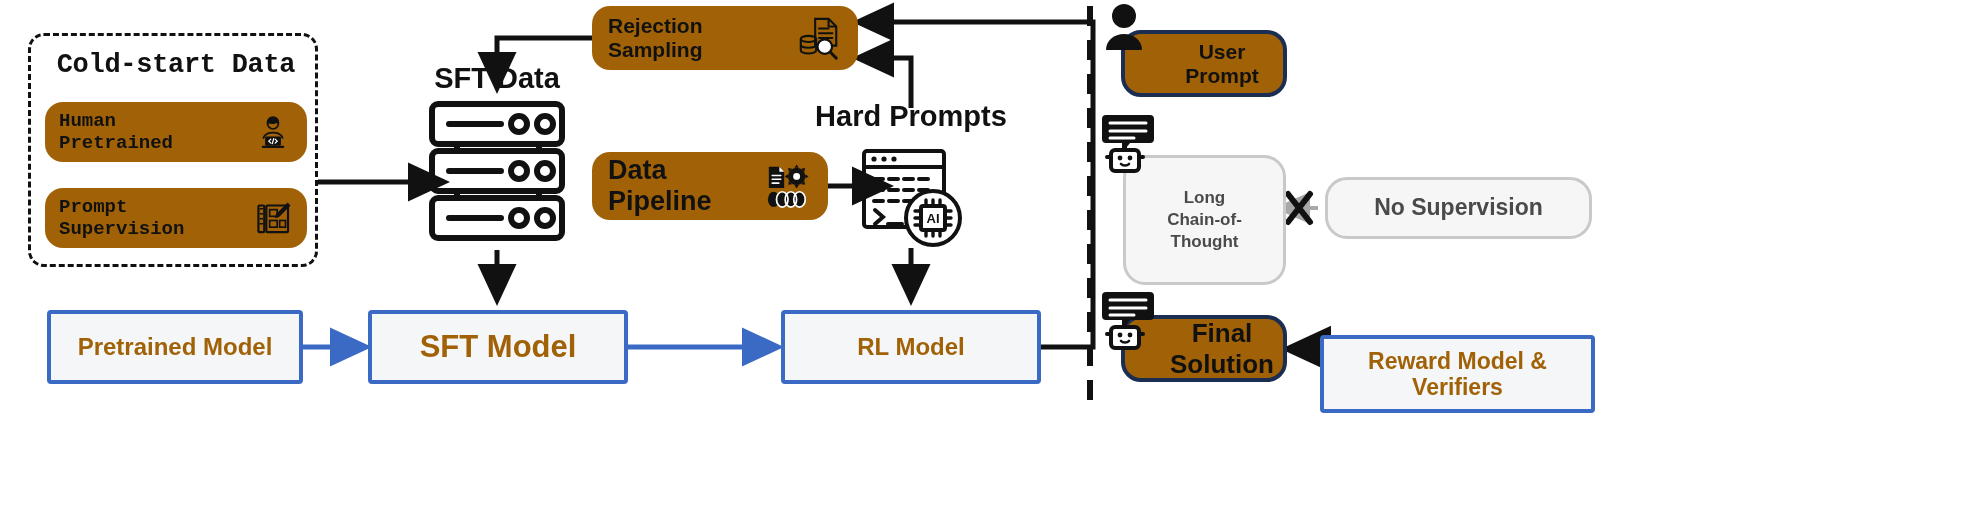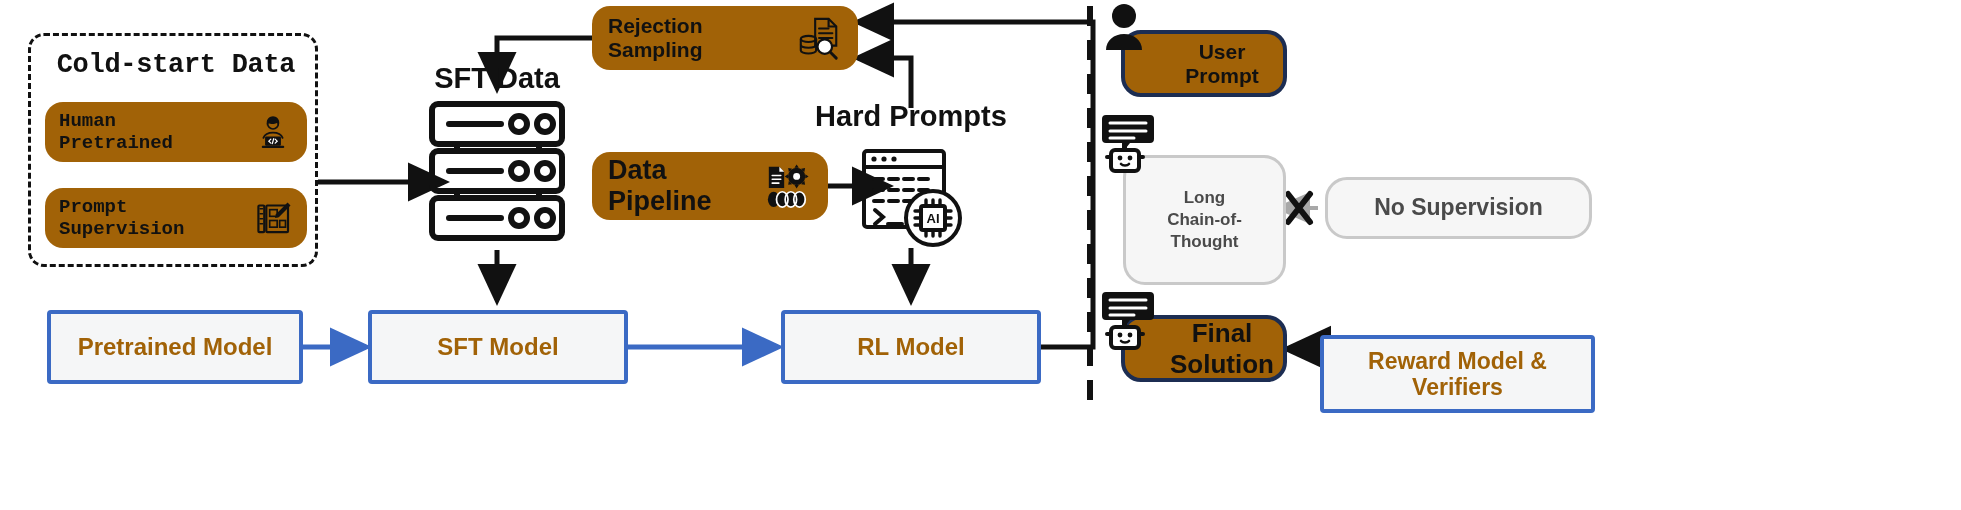--- a/index.html
+++ b/index.html
@@ -247,21 +247,21 @@
       <g stroke="#111" stroke-width="3.4" stroke-linecap="round">
         <path d="M65 58v-6M72 58v-6M79 58v-6M65 82v6M72 82v6M79 82v6M60 63h-6M60 70h-6M60 77h-6M84 63h6M84 70h6M84 77h6"></path>
       </g>
       <text x="72" y="75" font-family="Liberation Sans, sans-serif" font-size="13" font-weight="700" fill="#111" text-anchor="middle">AI</text>
     </svg>
   </div>
 
   <div class="abs card-blue" style="left:47px;top:310px;width:256px;height:74px;font-size:24px;">
     <span>Pretrained Model</span>
   </div>
-  <div class="abs card-blue" style="left:368px;top:310px;width:260px;height:74px;font-size:24px;">
+  <div class="abs card-blue" style="left:368px;top:310px;width:260px;height:74px;font-size:31px;">
     <span>SFT Model</span>
   </div>
   <div class="abs card-blue" style="left:781px;top:310px;width:260px;height:74px;font-size:24px;">
     <span>RL Model</span>
   </div>
 
   <div class="abs card-navy" style="left:1121px;top:30px;width:166px;height:67px;font-size:21px;">
     <span>User Prompt</span>
   </div>
   <div class="abs icon" style="left:1102px;top:2px;width:44px;height:50px;">

